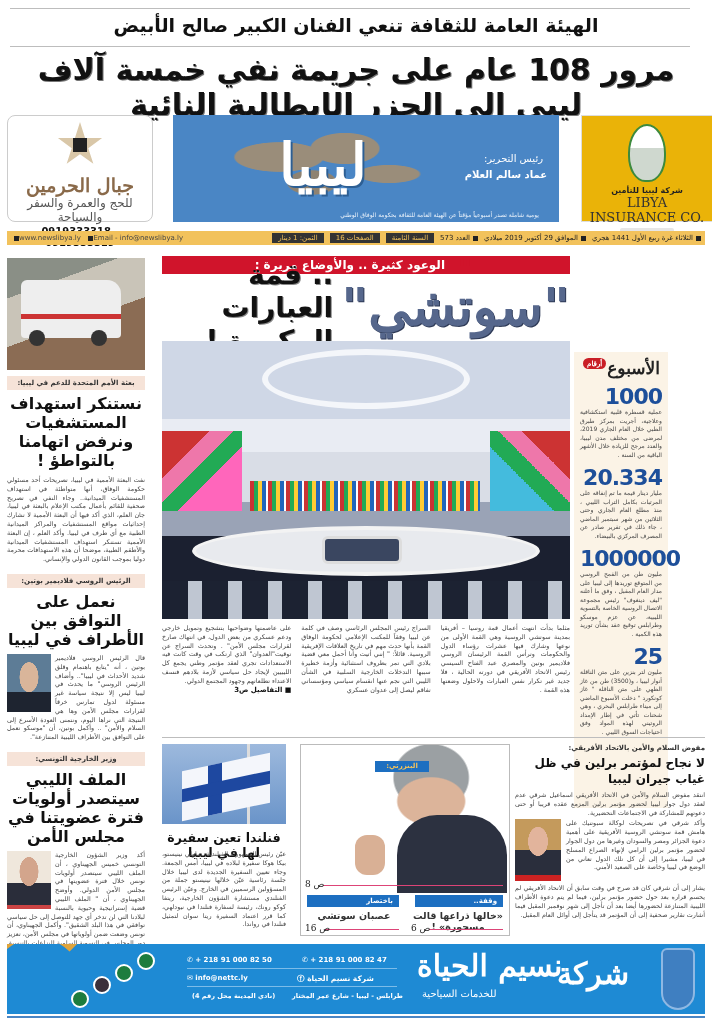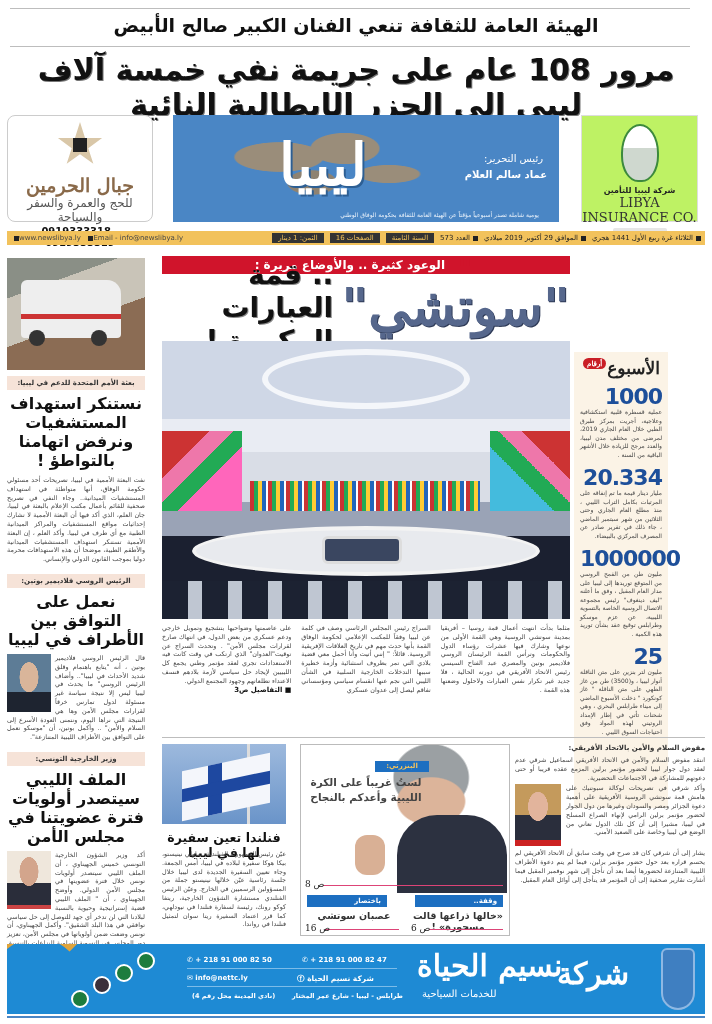--- a/index.html
+++ b/index.html
@@ -14,21 +14,21 @@
 .ad-left .kaaba{position:absolute;left:16px;top:16px;width:14px;height:14px;background:#222}
 .ad-left .name{font-size:19px;color:#8a6a4a;font-weight:bold;margin-top:6px;font-family:"DejaVu Serif",serif}
 .ad-left .sub{font-size:12px;color:#555}
 .ad-left .phone{font-size:10px;font-weight:bold;color:#111;direction:ltr;margin-top:2px}
 .masthead{left:173px;top:115px;width:386px;height:107px;background:#4a86c5;overflow:hidden}
 .masthead .map{position:absolute;left:40px;top:8px;width:220px;height:85px;background:radial-gradient(ellipse at 30% 40%,#a88f6e 0 20%,transparent 21%),radial-gradient(ellipse at 60% 30%,#a88f6e 0 18%,transparent 19%),radial-gradient(ellipse at 80% 60%,#a88f6e 0 12%,transparent 13%),radial-gradient(ellipse at 45% 70%,#9a8263 0 14%,transparent 15%);opacity:.85}
 .masthead .logo{position:absolute;left:20px;top:6px;width:260px;text-align:center;font-size:58px;font-weight:bold;color:#fff;font-family:"DejaVu Serif",serif;letter-spacing:-3px;line-height:88px;text-shadow:2px 2px 0 #2d5f94}
 .masthead .editor-lbl{position:absolute;right:16px;top:38px;color:#fff;font-size:10px;font-weight:normal}
 .masthead .editor{position:absolute;right:12px;top:54px;color:#fff;font-size:10px;font-weight:bold}
 .masthead .tagline{position:absolute;right:20px;bottom:4px;color:#eaf2fb;font-size:6px}
-.ad-right{left:581px;top:115px;width:117px;height:107px;border:1px solid #ddd;background:#bef264;text-align:center}
+.ad-right{left:581px;top:115px;width:132px;height:107px;border:1px solid #ddd;background:#eab308;text-align:center}
 .ad-right .emblem{margin:8px auto 0;width:38px;height:58px;border:2px solid #3d8a3d;border-radius:50% 50% 45% 45%;background:linear-gradient(#fff 0 40%,#cfd8cf 40%)}
 .ad-right .co{font-size:8px;font-weight:bold;color:#222;margin-top:4px}
 .ad-right .en{font-size:13px;color:#333;font-family:"DejaVu Serif",serif;direction:ltr}
 .ad-right .web{margin:3px auto 0;width:54px;height:10px;background:#e6e6e6;border-radius:2px}
 .infobar{left:7px;top:231px;width:698px;height:14px;background:#f2c25c;font-size:7px;color:#222;display:flex;align-items:center;gap:6px;padding:0 4px}
 .infobar .sq{display:inline-block;width:5px;height:5px;background:#222;margin-left:3px;vertical-align:middle}
 .infobar .box{background:#333;color:#f2c25c;padding:1px 6px}
 .infobar .ltr{direction:ltr;margin-right:auto;color:#444}
 .sec-title{background:#f6e3d8;text-align:center;font-size:7px;padding:3px 0;color:#333;font-weight:bold}
 .hl{text-align:center;font-weight:bold;color:#111;font-size:16px;line-height:19px;letter-spacing:-0.5px}
@@ -207,37 +207,37 @@
   <div class="flag"></div>
 </div>
 <div class="abs hl" style="left:162px;top:830px;width:124px;font-size:12.5px;line-height:15px">فنلندا تعين سفيرة لها في ليبيا</div>
 <div class="abs body" style="left:162px;top:850px;width:124px">عيّن رئيس الجمهورية الفنلندية، ساولي نينيستو، بيكا هوكا سفيرة لبلاده في ليبيا، أمس الجمعة. وجاء تعيين السفيرة الجديدة لدى ليبيا خلال جلسة رئاسية عيّن خلالها نينيستو جملة من المسؤولين الرسميين في الخارج. وعيّن الرئيس الفنلندي مستشارة الشؤون الخارجية، ريتفا كوكو رونك، رئيسة لسفارة فنلندا في نيودلهي، كما قرر اعتماد السفيرة ريتا سوان لتمثيل فنلندا في رواندا.</div>
 
 <div class="abs interview">
   <div class="photo"></div>
   <div class="suit"></div>
   <div class="hand"></div>
   <div class="tag">البنزرتي:</div>
-  <div class="q">لستُ غريباً على الكرة الليبية وأعدكم بالنجاح</div>
   <div class="line" style="left:22px;top:140px;width:180px"></div>
   <div class="pg" style="left:4px;top:134px">ص 8</div>
 
   <div class="mini-tag" style="right:6px;top:150px;width:88px">وقفة..</div>
   <div class="mini-hl" style="right:4px;top:165px;width:94px">«خالها ذراعها قالت مسحورة» !</div>
   <div class="line" style="left:128px;top:184px;width:74px"></div>
   <div class="pg" style="left:110px;top:178px">ص 6</div>
 
-  <div class="mini-tag" style="left:6px;top:150px;width:80px">باختصار</div>
+  <div class="mini-tag" style="left:6px;top:150px;width:92px">باختصار</div>
   <div class="mini-hl" style="left:6px;top:165px;width:94px">عصبان سوتشي</div>
   <div class="line" style="left:24px;top:184px;width:74px"></div>
   <div class="pg" style="left:4px;top:178px">ص 16</div>
 </div>
 
 <div class="abs berlin">
   <div style="font-size:7px;font-weight:bold;color:#333;text-align:right">مفوض السلام والأمن بالاتحاد الأفريقي:</div>
+  <div class="hl" style="font-size:12px;line-height:16px;text-align:right;margin-top:3px">لا نجاح لمؤتمر برلين في ظل غياب جيران ليبيا</div>
   <div class="body" style="margin-top:4px">انتقد مفوض السلام والأمن في الاتحاد الأفريقي اسماعيل شرقي عدم لعقد دول جوار ليبيا لحضور مؤتمر برلين المزمع عقده قريبا أو حتى دعوتهم للمشاركة في الاجتماعات التحضيرية.</div>
   <div class="body" style="margin-top:2px">
     <div class="sharqi-photo"></div>
     <span>وأكد شرقي في تصريحات لوكالة سبوتنيك على هامش قمة سوتشي الروسية الأفريقية على أهمية دعوة الجزائر ومصر والسودان وغيرها من دول الجوار لحضور مؤتمر برلين الرامي لإنهاء الصراع المسلح في ليبيا، مشيرا إلى أن كل تلك الدول تعاني من الوضع في ليبيا وخاصة على الصعيد الأمني.</span>
   </div>
   <div class="body" style="margin-top:3px;clear:both">يشار إلى أن شرقي كان قد صرح في وقت سابق أن الاتحاد الأفريقي لم يحسم قراره بعد حول حضور مؤتمر برلين، فيما لم يتم دعوة الأطراف الليبية المتنازعة لحضورها أيضا بعد أن تأجل إلى شهر نوفمبر المقبل فيما أشارت تقارير صحفية إلى أن المؤتمر قد يتأجل إلى أوائل العام المقبل.</div>
 </div>
 
 <div class="abs ad-bottom">
   <div class="swoosh"></div>

